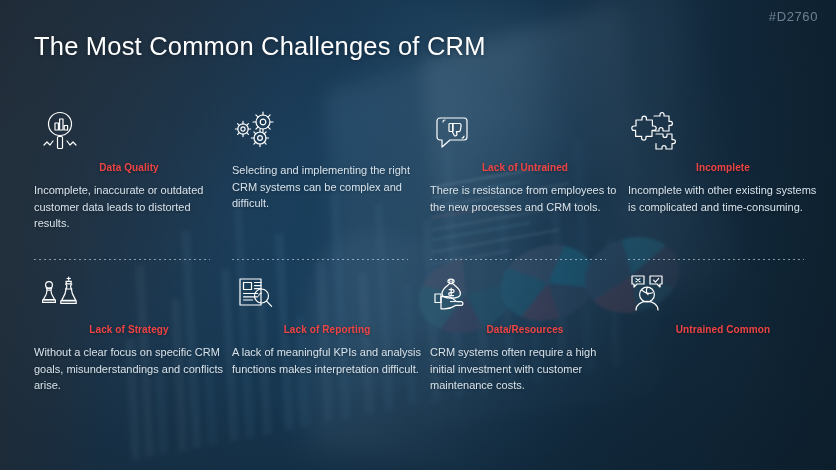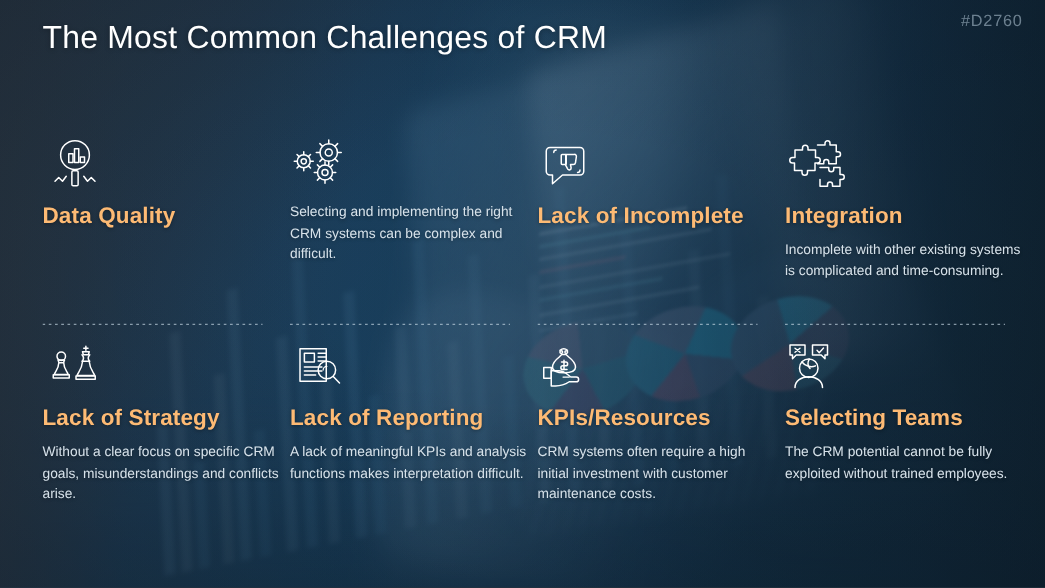--- a/index.html
+++ b/index.html
@@ -122,43 +122,44 @@
   .content { position:absolute; inset:0; }
 
   .watermark {
     position:absolute; right:18px; top:9px;
     font-size:13px; letter-spacing:.6px;
     color:rgba(185,205,220,.55);
     font-family:"Liberation Sans", sans-serif;
   }
 
   .title {
-    position:absolute; left:34px; top:16px;
+    position:absolute; left:34px; top:32px;
     font-size:25.5px; font-weight:400;
     color:#ffffff; letter-spacing:.2px;
     text-shadow:0 1px 4px rgba(0,0,0,.30);
   }
 
   .grid { position:absolute; left:0; top:0; width:836px; height:470px; }
 
   .card { position:absolute; width:190px; }
   .card.c1 { left:34px; }
   .card.c2 { left:232px; }
   .card.c3 { left:430px; }
   .card.c4 { left:628px; }
   .card.r1 { top:110px; }
   .card.r2 { top:272px; }
 
   .icon { height:42px; margin-bottom:10px; }
   .icon svg { display:block; }
 
   .card h3 {
-    font-size:18px; font-weight:700; color:#fdba74;
+    font-size:10px; font-weight:700; color:#ef4444;
     letter-spacing:.1px; margin-bottom:9px;
     text-shadow:0 1px 3px rgba(0,0,0,.35);
+    text-align:center;
   }
   .card p {
     font-size:11px; line-height:16.5px;
     color:#d7e2ea; font-weight:400;
     text-shadow:0 1px 3px rgba(0,0,0,.30);
   }
 
   .divider {
     position:absolute; height:1px; width:176px;
     background-image:linear-gradient(to right, rgba(205,222,234,.62) 0 2px, rgba(255,255,255,0) 2px 5px);
@@ -253,20 +254,21 @@
             <circle cx="26" cy="14" r="11.5"></circle>
             <rect x="21" y="13" width="3.4" height="7"></rect>
             <rect x="25.6" y="9" width="3.4" height="11"></rect>
             <rect x="30.2" y="15.5" width="3.4" height="4.5"></rect>
             <rect x="23.5" y="26.5" width="5" height="12" rx="1"></rect>
             <path d="M19 31 l-3 4 -3-3 -3 3"></path>
             <path d="M33 31 l3 4 3-3 3 3"></path>
           </svg>
         </div>
         <h3>Data Quality</h3>
+        <p>Incomplete, inaccurate or outdated customer data leads to distorted results.</p>
       </div>
 
       <div class="card c2 r1">
         <div class="icon">
           <svg width="52" height="42" viewBox="0 0 52 42" fill="none" stroke="#ffffff" stroke-width="1.2" stroke-linecap="round" stroke-linejoin="round">
             <g transform="translate(11,19)">
               <circle r="5.2"></circle>
                 <circle r="2.1"></circle>
               <g stroke-width="1.2">
                 <path d="M0 -5.2 V-7.6 M0 5.2 V7.6 M-5.2 0 H-7.6 M5.2 0 H7.6
@@ -294,32 +296,33 @@
         <div class="icon">
           <svg width="52" height="42" viewBox="0 0 52 42" fill="none" stroke="#ffffff" stroke-width="1.2" stroke-linecap="round" stroke-linejoin="round">
             <path d="M10 8 h24 a3 3 0 0 1 3 3 v16 a3 3 0 0 1 -3 3 h-14 l-8 7 v-7 h-2 a3 3 0 0 1 -3 -3 v-16 a3 3 0 0 1 3 -3 z"></path>
             <path d="M13 12 a2 2 0 0 1 2 -2" stroke-width="1.1"></path>
             <path d="M34 26 a2 2 0 0 1 -2 2" stroke-width="1.1"></path>
             <rect x="19" y="13.5" width="4" height="8" rx=".7"></rect>
             <path d="M24 13.5 h5.5 a1.6 1.6 0 0 1 1.6 1.8 l-.7 4.8 a1.8 1.8 0 0 1 -1.8 1.5 h-2.2
                      l.5 2.6 a1.5 1.5 0 0 1 -2.7 1.1 l-1.6 -3 v-8.8 z"></path>
           </svg>
         </div>
-        <h3>Lack of Incomplete</h3>
+        <h3>Lack of Untrained</h3>
+        <p>There is resistance from employees to the new processes and CRM tools.</p>
       </div>
 
       <div class="card c4 r1">
         <div class="icon">
           <svg width="52" height="42" viewBox="0 0 52 42" fill="none" stroke="#ffffff" stroke-width="1.2" stroke-linecap="round" stroke-linejoin="round">
             <path d="M8 10 h6 v-1.6 a2.2 2.2 0 0 1 4.4 0 V10 h6 v6 h1.6 a2.2 2.2 0 0 1 0 4.4 H24 v6 h-6 v1.6 a2.2 2.2 0 0 1 -4.4 0 V26.4 h-6 v-6 H6 a2.2 2.2 0 0 1 0 -4.4 h2 z"></path>
             <path d="M26 6 h6 v-1.4 a2 2 0 0 1 4 0 V6 h5 v5.4 h1.4 a2 2 0 0 1 0 4 H41 V21 h-6 v-1.4 a2 2 0 0 0 -4 0 V21 h-5"></path>
             <path d="M28 24 h7 v1.4 a2 2 0 0 0 4 0 V24 h5 v5.6 h1.4 a2 2 0 0 1 0 4 H44 V39 h-6 v-1.4 a2 2 0 0 0 -4 0 V39 h-6 v-5.4"></path>
           </svg>
         </div>
-        <h3>Integration</h3>
+        <h3>Incomplete</h3>
         <p>Incomplete with other existing systems is complicated and time-consuming.</p>
       </div>
 
       <div class="divider d1"></div>
       <div class="divider d2"></div>
       <div class="divider d3"></div>
       <div class="divider d4"></div>
 
       <div class="card c1 r2">
         <div class="icon">
@@ -367,36 +370,35 @@
             <circle cx="23" cy="9.6" r="1.1"></circle>
             <path d="M19.4 11.6 h3.4 l2.4 2.2 c3.4 2.6 5.2 5.6 5.2 8 c0 2.6 -3 4.4 -9.2 4.4
                      c-6.2 0 -9.2 -1.8 -9.2 -4.4 c0 -2.4 1.8 -5.4 5.2 -8 z"></path>
             <path d="M21.2 16.2 v7.6 M19.2 17.6 h3.4 a1.5 1.5 0 0 1 0 3 h-2.4 a1.5 1.5 0 0 0 0 3 h3.4"></path>
             <path d="M5 22 h6 v8.5 h-6 z"></path>
             <path d="M11 24.6 h6.4 c2 0 4 .9 5.6 2.2 l3.6 2.8 h4.4 a1.9 1.9 0 0 1 0 3.8 h-5.6
                      c-3.6 2.4 -7 3.4 -11 3.4 H11 z"></path>
             <path d="M20.4 29.6 h5" stroke-width="1"></path>
           </svg>
         </div>
-        <h3>KPIs/Resources</h3>
+        <h3>Data/Resources</h3>
         <p>CRM systems often require a high initial investment with customer maintenance costs.</p>
       </div>
 
       <div class="card c4 r2">
         <div class="icon">
           <svg width="52" height="42" viewBox="0 0 52 42" fill="none" stroke="#ffffff" stroke-width="1.2" stroke-linecap="round" stroke-linejoin="round">
             <path d="M4 4 h12 v8 h-7 l-3 3 v-3 h-2 z"></path>
             <path d="M8 6.6 l4 3.2 M12 6.6 l-4 3.2" stroke-width="1.1"></path>
             <path d="M22 4 h12 v8 h-2 v3 l-3 -3 h-7 z"></path>
             <path d="M25.6 8.2 l1.8 2 l3.4 -3.8" stroke-width="1.1"></path>
             <circle cx="19" cy="22.5" r="7.4"></circle>
             <path d="M13.6 17.6 c2.6 3.6 7.4 4.6 10.8 3.1"></path>
             <path d="M19.4 15.3 c-1.6 2.8 -1.2 5.4 .6 7.4"></path>
             <path d="M8 38 c0 -5.4 5 -8.6 11 -8.6 c6 0 11 3.2 11 8.6"></path>
           </svg>
         </div>
-        <h3>Selecting Teams</h3>
-        <p>The CRM potential cannot be fully exploited without trained employees.</p>
+        <h3>Untrained Common</h3>
       </div>
 
     </div>
   </div>
 </div>
 
 </body></html>

